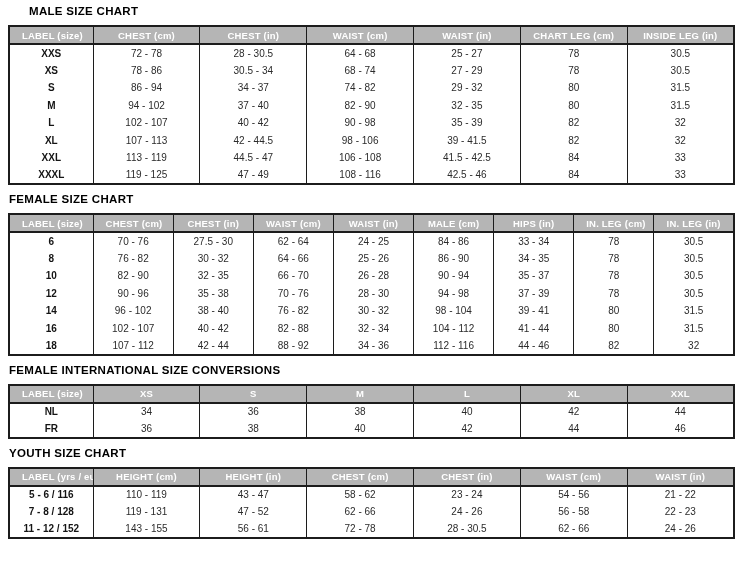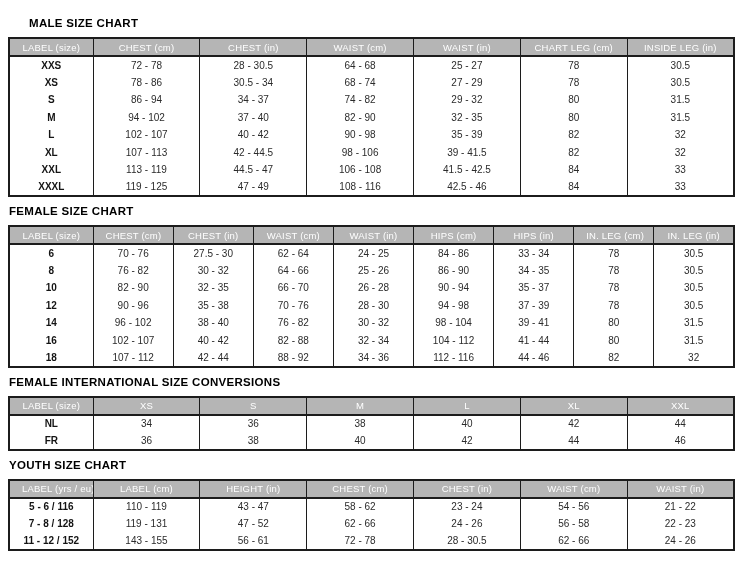--- a/index.html
+++ b/index.html
@@ -14,32 +14,32 @@
   }
   section { margin: 0; }
   h2.section-title {
     font-size: 11.5px;
     line-height: 13px;
     font-weight: bold;
     color: #000000;
     margin: 8px 0 7px 1px;
     letter-spacing: 0.3px;
   }
-  section:first-of-type h2.section-title { margin-top: 12px; padding-left: 20px; }
+  section:first-of-type h2.section-title { margin-top: 0; padding-left: 20px; }
   table.size-table {
     width: 100%;
     border-collapse: collapse;
     table-layout: fixed;
     border: 2px solid #1c1c1c;
   }
   table.size-table th.col-header {
     background: #b5b5b5;
     color: #ffffff;
     font-size: 9.5px;
-    font-weight: normal;
+    font-weight: bold;
     height: 18px;
     padding: 1px 12px;
     border: 1px solid #1c1c1c;
     border-bottom: 2px solid #1c1c1c;
     text-align: center;
     white-space: nowrap;
     overflow: hidden;
     letter-spacing: 0.2px;
   }
   table.size-table td.data-cell,
@@ -182,21 +182,21 @@
           <col style="width: 11.05%;">
           <col style="width: 11.05%;">
         </colgroup>
         <thead>
           <tr>
             <th class="col-header">LABEL (size)</th>
             <th class="col-header">CHEST (cm)</th>
             <th class="col-header">CHEST (in)</th>
             <th class="col-header">WAIST (cm)</th>
             <th class="col-header">WAIST (in)</th>
-            <th class="col-header">HIPS (cm)</th>
+            <th class="col-header">MALE (cm)</th>
             <th class="col-header">HIPS (in)</th>
             <th class="col-header">IN. LEG (cm)</th>
             <th class="col-header">IN. LEG (in)</th>
           </tr>
         </thead>
         <tbody>
           <tr>
             <th class="row-label">6</th>
             <td class="data-cell">70 - 76</td>
             <td class="data-cell">27.5 - 30</td>
@@ -331,21 +331,21 @@
           <col style="width: 14.7333%;">
           <col style="width: 14.7333%;">
           <col style="width: 14.7333%;">
           <col style="width: 14.7333%;">
           <col style="width: 14.7333%;">
           <col style="width: 14.7333%;">
         </colgroup>
         <thead>
           <tr>
             <th class="col-header">LABEL (yrs / eu)</th>
-            <th class="col-header">LABEL (cm)</th>
+            <th class="col-header">HEIGHT (cm)</th>
             <th class="col-header">HEIGHT (in)</th>
             <th class="col-header">CHEST (cm)</th>
             <th class="col-header">CHEST (in)</th>
             <th class="col-header">WAIST (cm)</th>
             <th class="col-header">WAIST (in)</th>
           </tr>
         </thead>
         <tbody>
           <tr>
             <th class="row-label">5 - 6 / 116</th>

